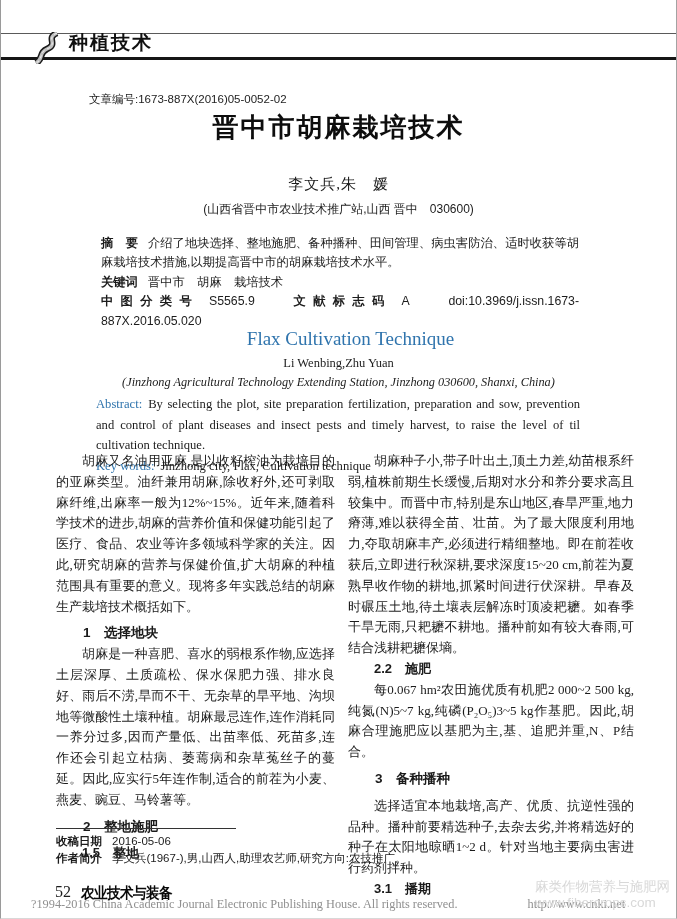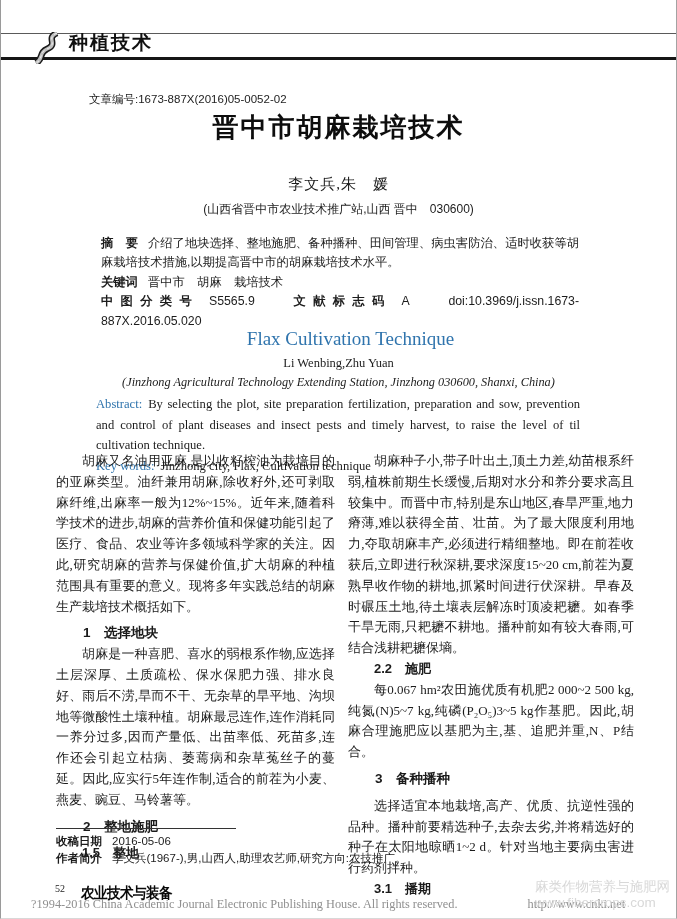--- a/index.html
+++ b/index.html
@@ -40,21 +40,21 @@
   .body-col{position:absolute;top:451px;font-size:13px;line-height:20.8px;text-align:justify;color:#1b1b1b;}
   .col-left{left:55px;width:279px;}
   .col-right{left:347px;width:286px;}
   .body-col p{margin:0;text-indent:2em;}
   .h-sec{font-family:"Liberation Sans","DejaVu Sans",sans-serif;font-weight:bold;font-size:13.5px;text-indent:0;margin:9px 0 9px 0;text-align:left;}
   .h-sub{font-family:"Liberation Sans","DejaVu Sans",sans-serif;font-weight:bold;font-size:13px;text-indent:0;margin:7px 0 7px 0;text-align:left;}
   .spacer-lg{height:6px;}
   .footnote{position:absolute;left:55px;top:828px;width:430px;font-size:11.5px;line-height:16.5px;}
   .footnote-rule{width:180px;height:1px;background:#333;margin-bottom:4px;}
   .fn-line .b{font-weight:bold;}
-  .footer-pageno{position:absolute;left:54px;top:883px;font-size:10px;}
+  .footer-pageno{position:absolute;left:54px;top:883px;font-size:16px;}
   .footer-logo{position:absolute;left:80px;top:885px;font-family:"Liberation Sans","DejaVu Sans",sans-serif;font-weight:bold;font-size:13.5px;letter-spacing:-0.5px;transform:scaleY(1.12);color:#0a0a0a;}
   .footer-copy{position:absolute;left:30px;top:897px;width:545px;font-size:12.3px;color:#8f8f8f;white-space:nowrap;}
   .footer-copy .url{margin-left:22px;padding-left:48px;}
   .watermark{position:absolute;right:6px;top:879px;text-align:left;color:#d8d8d8;font-size:13.5px;line-height:15.5px;font-family:"Liberation Sans","DejaVu Sans",sans-serif;}
 </style>
 </head>
 <body>
 
 <div class="page">
 

